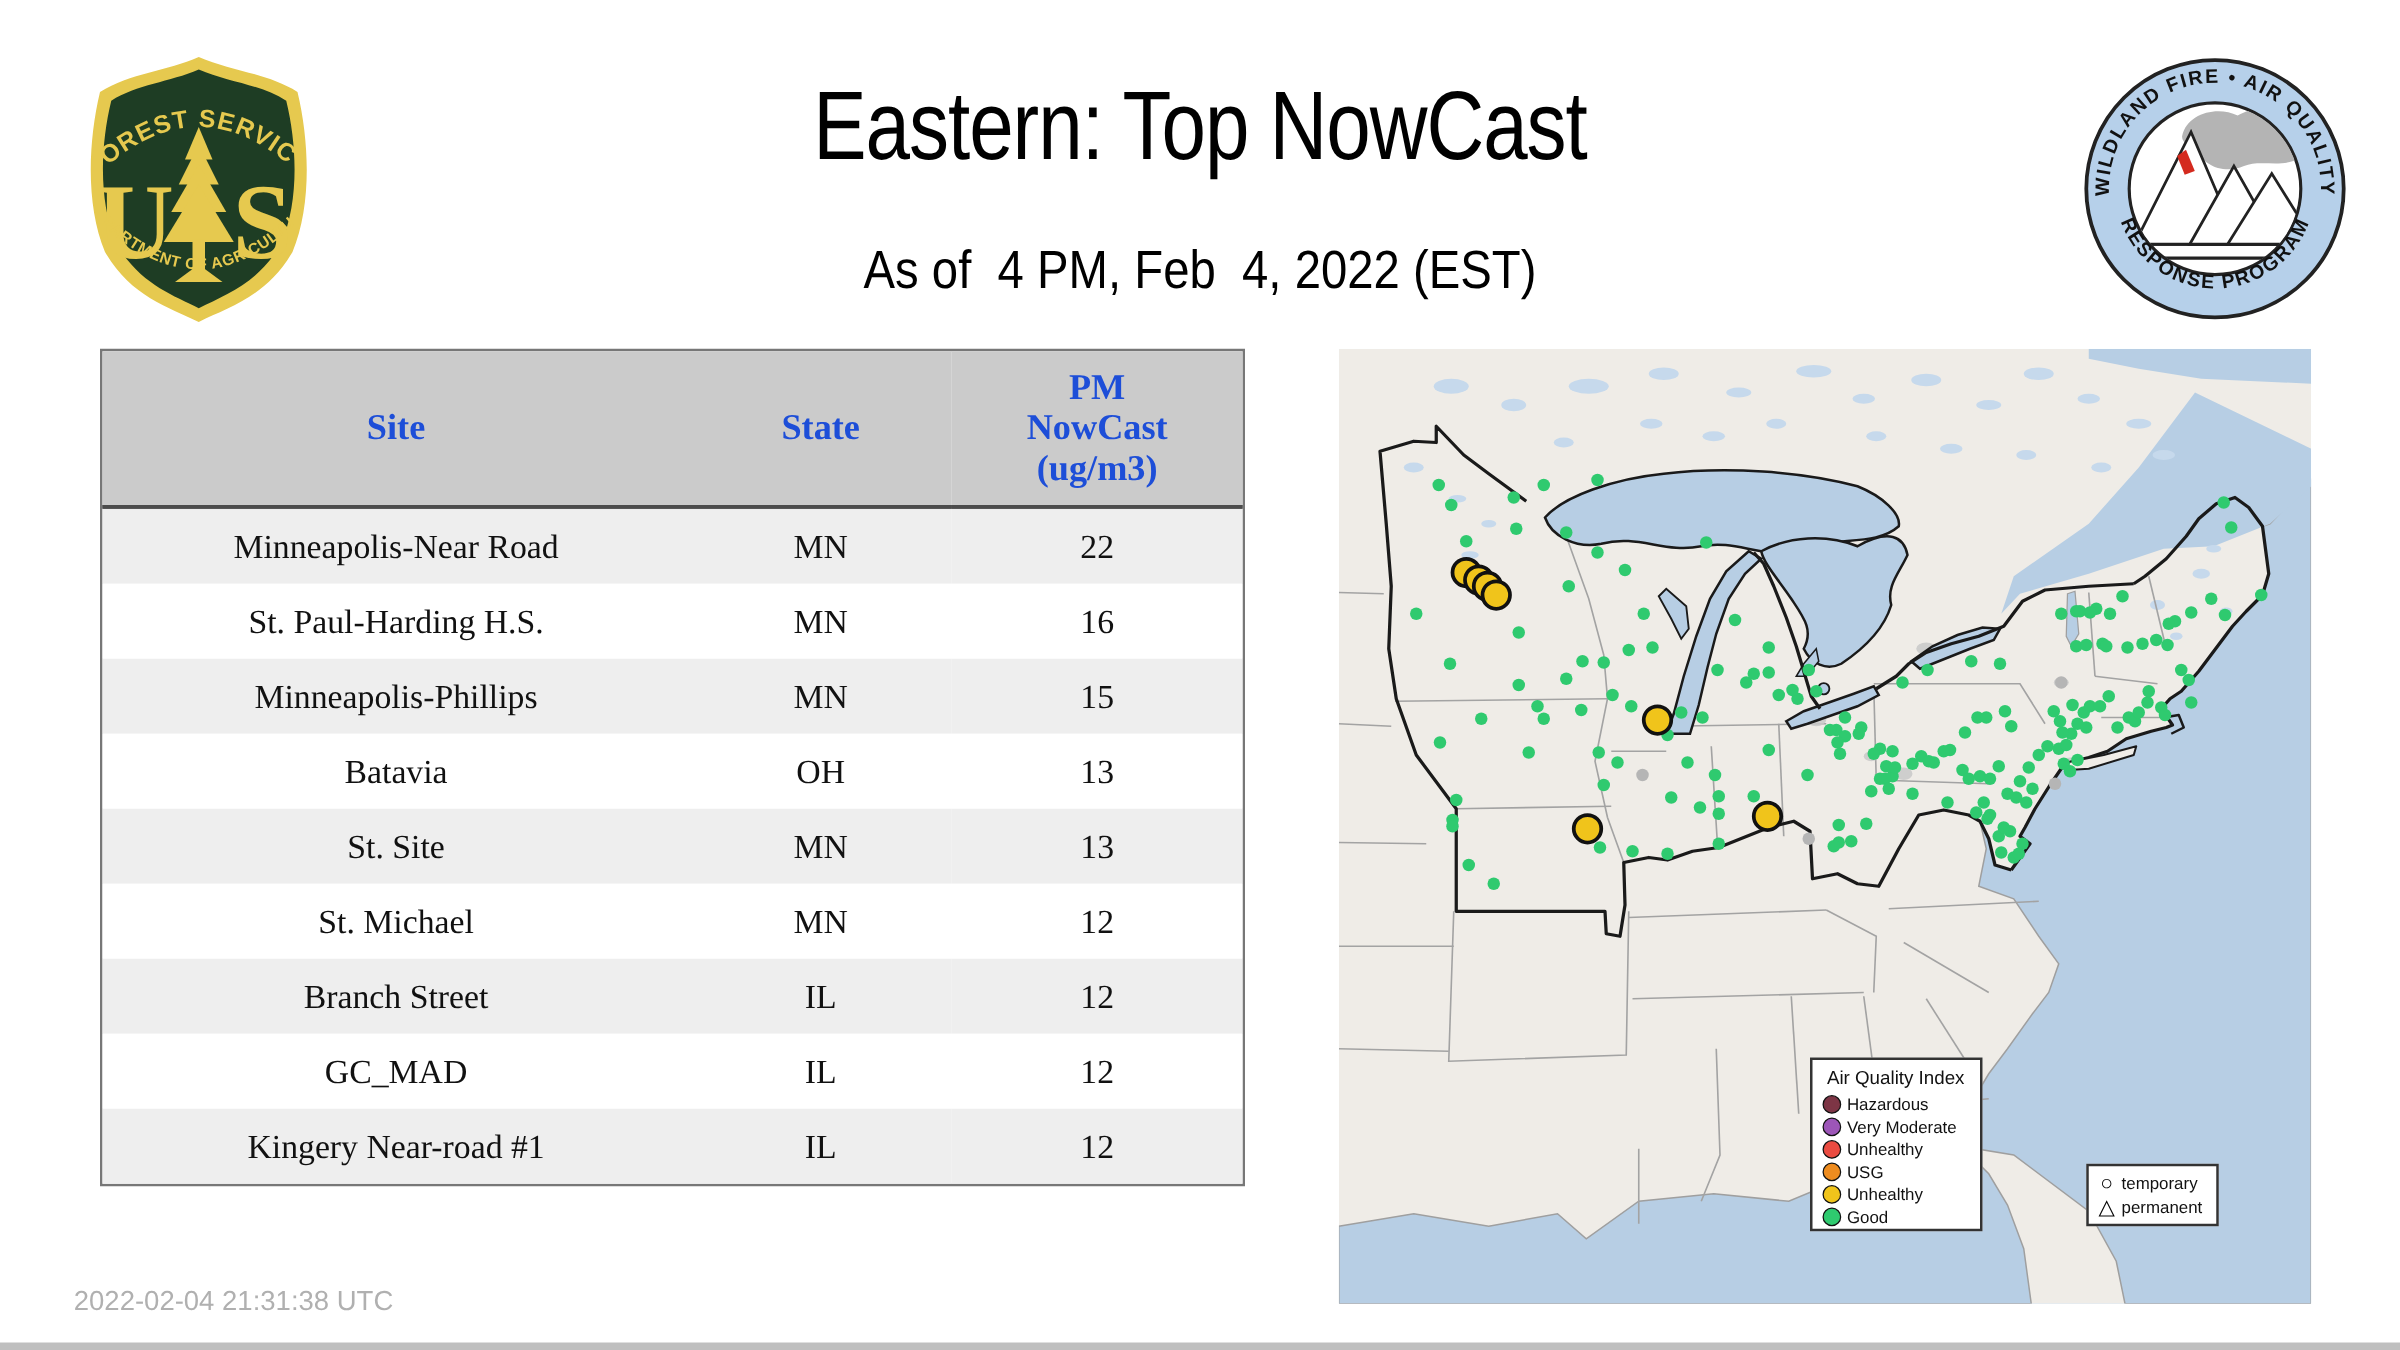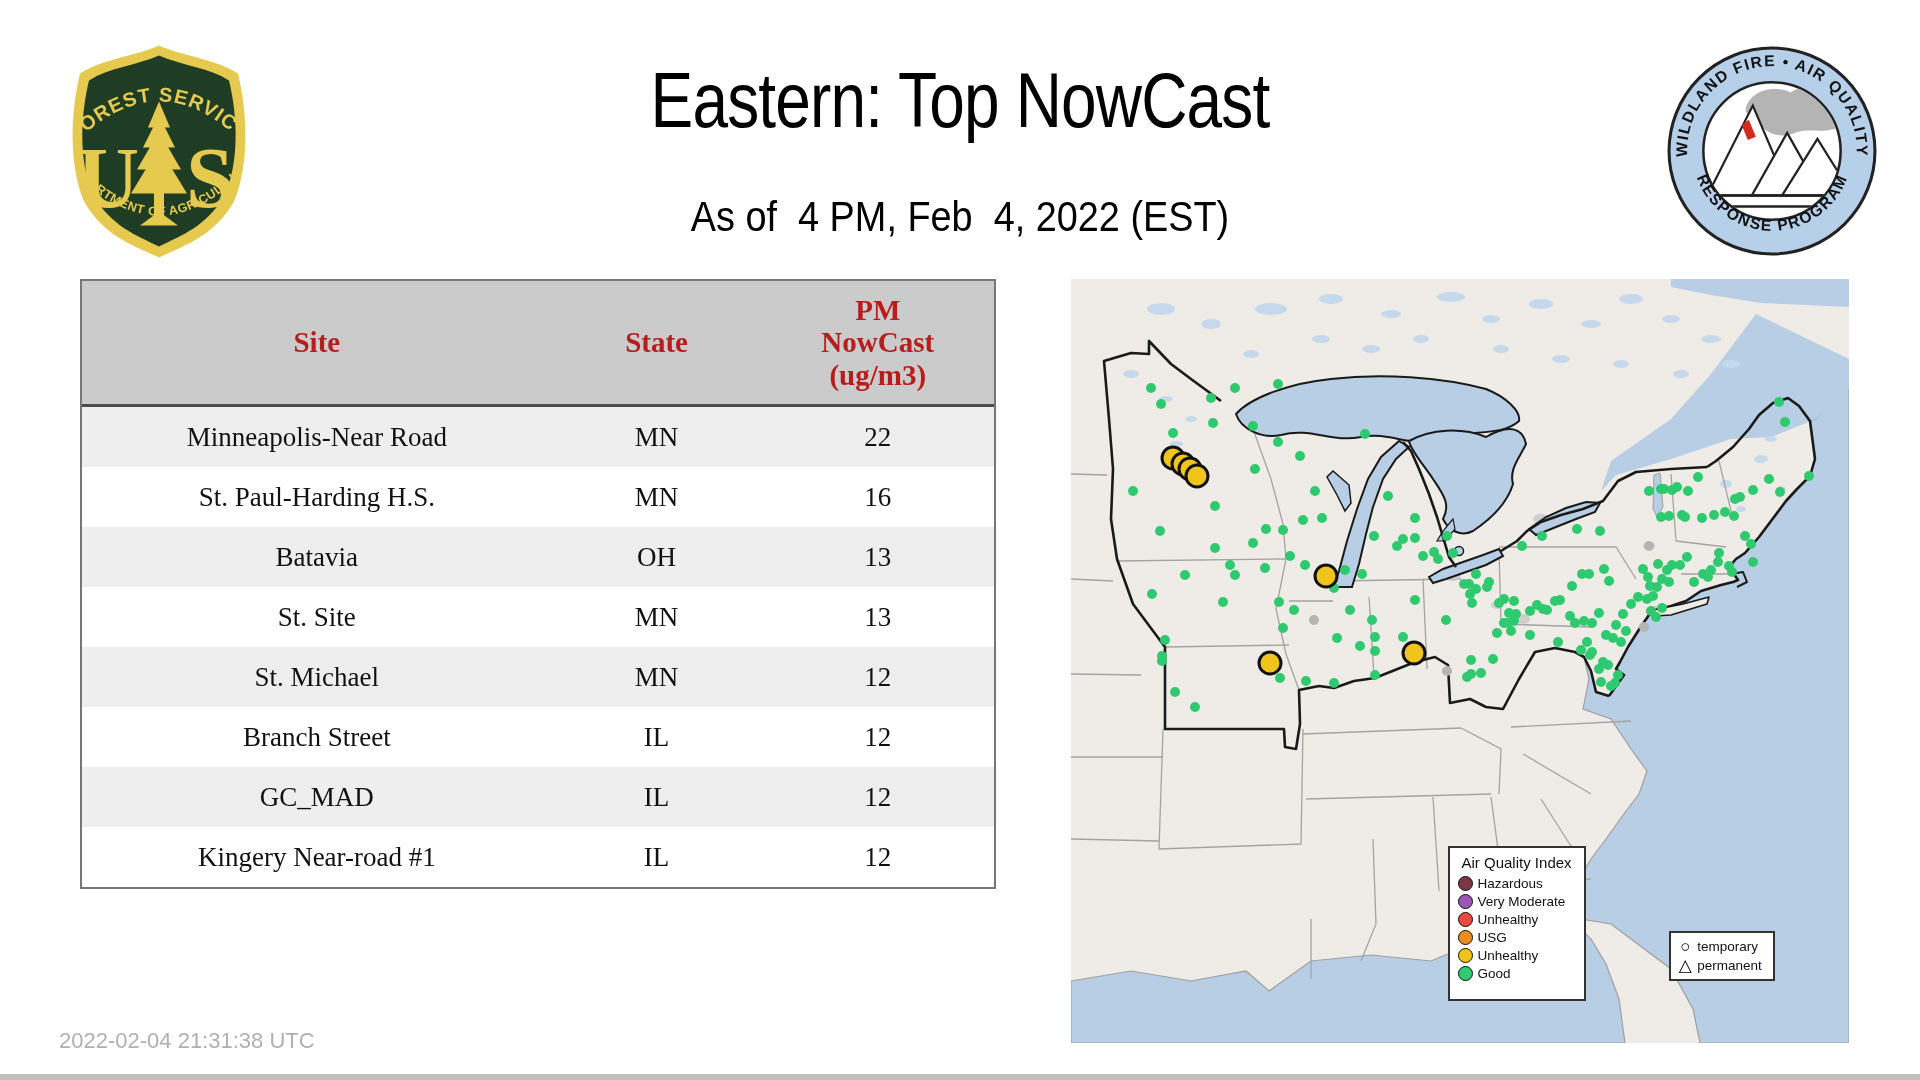--- a/index.html
+++ b/index.html
@@ -16,37 +16,37 @@
   .page-subtitle{margin:0;position:absolute;left:0;right:0;top:192px;
       font-size:43px;font-weight:400;color:#000;
       transform:scaleX(.88);transform-origin:center top;white-space:pre;}
 
   
   .tbl-wrap{position:absolute;left:80px;top:279px;width:912px;background:#fff;
       border:2px solid #777;}
   table.sites{border-collapse:collapse;width:100%;table-layout:fixed;
       font-family:"Liberation Serif",serif;}
   table.sites thead th{background:#cbcbcb;height:121px;vertical-align:middle;
-      font-size:29px;font-weight:bold;color:#b91c1c;border-bottom:3px solid #4c4c4c;}
+      font-size:29px;font-weight:bold;color:#1d4ed8;border-bottom:3px solid #4c4c4c;}
   table.sites td{height:58px;text-align:center;font-size:27px;color:#111;vertical-align:middle;}
   table.sites tbody tr:nth-child(odd){background:#eeeeee;}
   table.sites tbody tr:nth-child(even){background:#ffffff;}
   .pm-hdr span{display:block;line-height:1.12;}
 
   
   .map{position:absolute;left:1071px;top:279px;width:778px;height:764px;overflow:hidden;}
   .map svg{position:absolute;left:0;top:0;}
   .dot-layer{position:absolute;left:0;top:0;width:100%;height:100%;}
   .dot{position:absolute;transform:translate(-50%,-50%);border-radius:50%;}
   .dot.good{width:10px;height:10px;background:#2fca6f;}
   .dot.nodata{width:10px;height:10px;background:#b5b5b5;}
   .dot.moderate{width:19px;height:19px;background:#f0c41b;border:3px solid #111;}
 
   .aqi-legend{position:absolute;left:48.4%;top:74.2%;width:138px;background:#fff;
-      border:2px solid #333;padding:6px 8px 16px 8px;box-sizing:border-box;}
+      border:2px solid #333;padding:6px 8px 0 8px;box-sizing:border-box;}
   .aqi-legend .lg-title{font-size:15px;color:#111;text-align:center;margin:0 0 4px 0;}
   .aqi-legend ul{list-style:none;margin:0;padding:0;}
   .aqi-legend li{display:flex;align-items:center;height:18px;font-size:13.5px;color:#111;}
   .swatch{display:inline-block;width:13px;height:13px;border-radius:50%;
       border:1.6px solid #111;margin-right:5px;flex:0 0 auto;}
 
   .mark-legend{position:absolute;left:76.9%;top:85.4%;width:106px;background:#fff;
       border:2px solid #333;padding:4px 6px;box-sizing:border-box;}
   .mark-legend .row{display:flex;align-items:center;height:19px;font-size:13.5px;color:#111;}
   .glyph{width:16px;text-align:center;margin-right:4px;font-size:17px;line-height:1;color:#000;}
@@ -138,20 +138,25 @@
     <tbody>
         <tr>
           <td>Minneapolis-Near Road</td>
           <td>MN</td>
           <td>22</td>
         </tr>
         <tr>
           <td>St. Paul-Harding H.S.</td>
           <td>MN</td>
           <td>16</td>
+        </tr>
+        <tr>
+          <td>Minneapolis-Phillips</td>
+          <td>MN</td>
+          <td>15</td>
         </tr>
         <tr>
           <td>Batavia</td>
           <td>OH</td>
           <td>13</td>
         </tr>
         <tr>
           <td>St. Site</td>
           <td>MN</td>
           <td>13</td>

